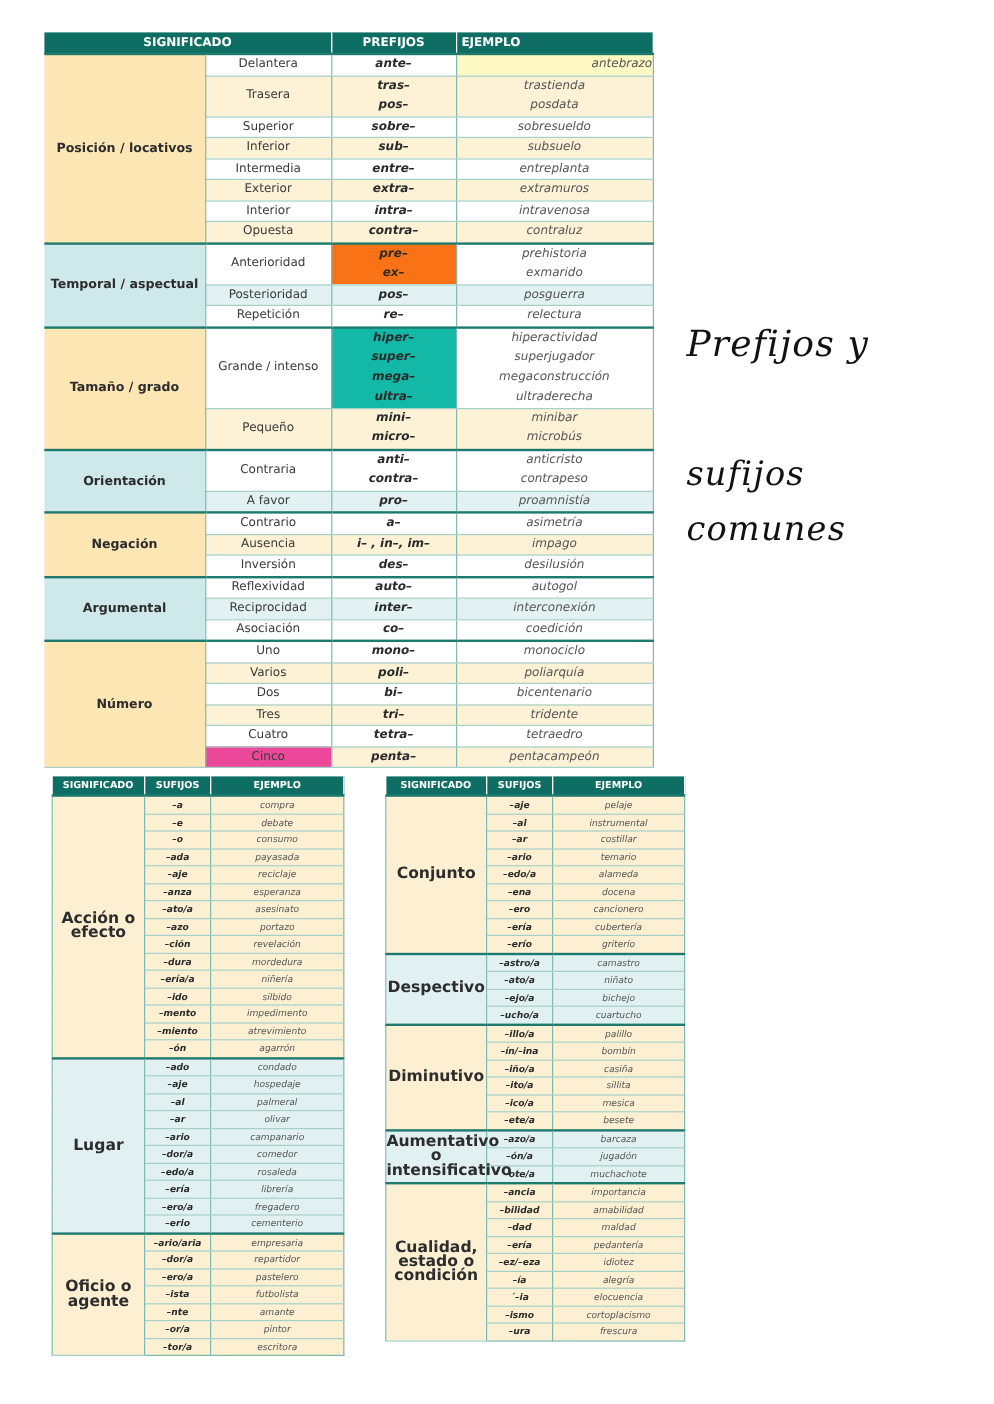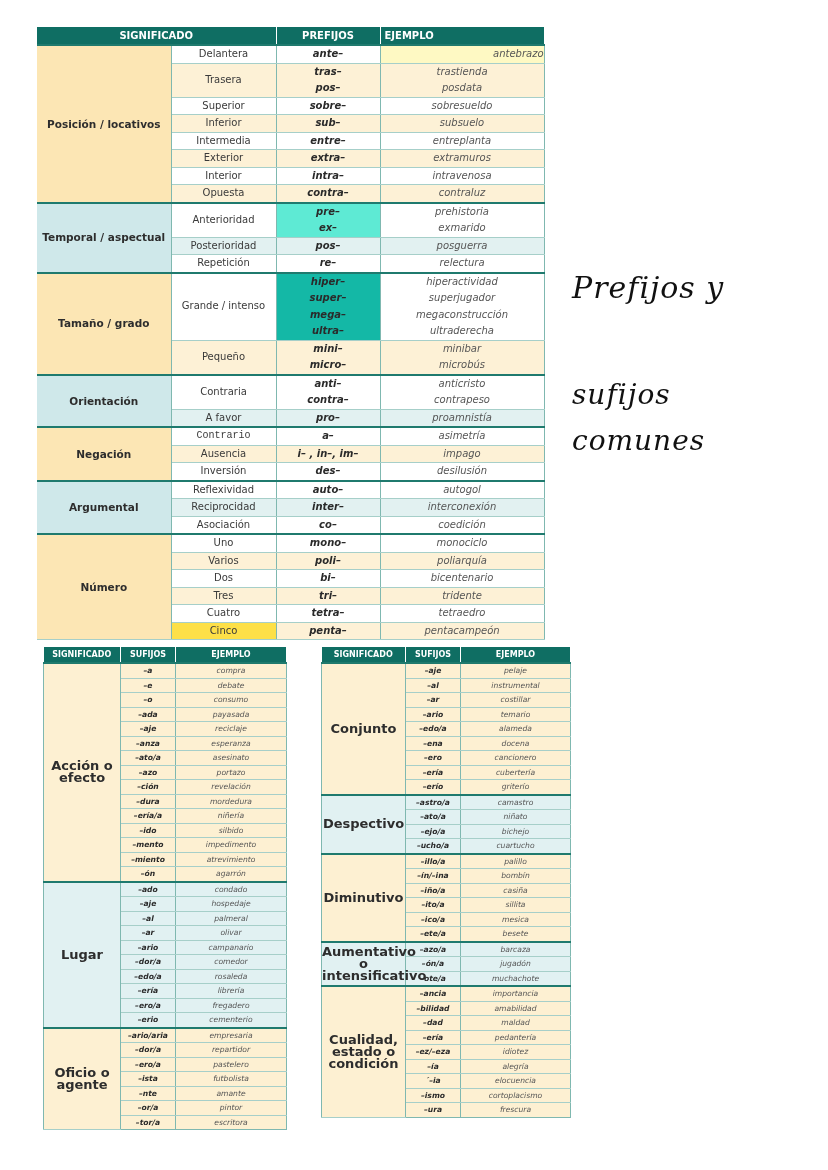--- a/index.html
+++ b/index.html
@@ -155,21 +155,21 @@
         <td class="pref" style="background: rgb(253, 241, 214);">
           <span class="stack">contra–</span>
         </td>
         <td class="ex" style="background: rgb(253, 241, 214);">
           <span class="stack">contraluz</span>
         </td>
       </tr>
       <tr class="gstart g-blue">
         <td class="group" rowspan="3" style="background: rgb(207, 232, 234);">Temporal / aspectual</td>
         <td class="mean" style="background: rgb(255, 255, 255);">Anterioridad</td>
-        <td class="pref" style="background: #5eead4;">
+        <td class="pref" style="background: #f97316;">
           <span class="stack">pre–</span>
           <span class="stack">ex–</span>
         </td>
         <td class="ex" style="background: rgb(255, 255, 255);">
           <span class="stack">prehistoria</span>
           <span class="stack">exmarido</span>
         </td>
       </tr>
       <tr class="alt g-blue">
         <td class="mean" style="background: rgb(226, 241, 241);">Posterioridad</td>
@@ -232,21 +232,21 @@
         <td class="mean" style="background: rgb(226, 241, 241);">A favor</td>
         <td class="pref" style="background: rgb(226, 241, 241);">
           <span class="stack">pro–</span>
         </td>
         <td class="ex" style="background: rgb(226, 241, 241);">
           <span class="stack">proamnistía</span>
         </td>
       </tr>
       <tr class="gstart g-yellow">
         <td class="group" rowspan="3" style="background: rgb(252, 230, 180);">Negación</td>
-        <td class="mean" style="background: rgb(255, 255, 255); font-family: Liberation Mono, monospace;">Contrario</td>
+        <td class="mean" style="background: rgb(255, 255, 255);">Contrario</td>
         <td class="pref" style="background: rgb(255, 255, 255);">
           <span class="stack">a–</span>
         </td>
         <td class="ex" style="background: rgb(255, 255, 255);">
           <span class="stack">asimetría</span>
         </td>
       </tr>
       <tr class="alt g-yellow">
         <td class="mean" style="background: rgb(253, 241, 214);">Ausencia</td>
         <td class="pref" style="background: rgb(253, 241, 214);">
@@ -333,21 +333,21 @@
       <tr class="g-yellow">
         <td class="mean" style="background: rgb(255, 255, 255);">Cuatro</td>
         <td class="pref" style="background: rgb(255, 255, 255);">
           <span class="stack">tetra–</span>
         </td>
         <td class="ex" style="background: rgb(255, 255, 255);">
           <span class="stack">tetraedro</span>
         </td>
       </tr>
       <tr class="alt g-yellow">
-        <td class="mean" style="background: #fde047; margin-left: 28px;">Cinco</td>
+        <td class="mean" style="background: #ec4899; margin-left: 28px;">Cinco</td>
         <td class="pref" style="background: rgb(253, 241, 214);">
           <span class="stack">penta–</span>
         </td>
         <td class="ex" style="background: rgb(253, 241, 214);">
           <span class="stack">pentacampeón</span>
         </td>
       </tr>
     </tbody>
 </table>
 

